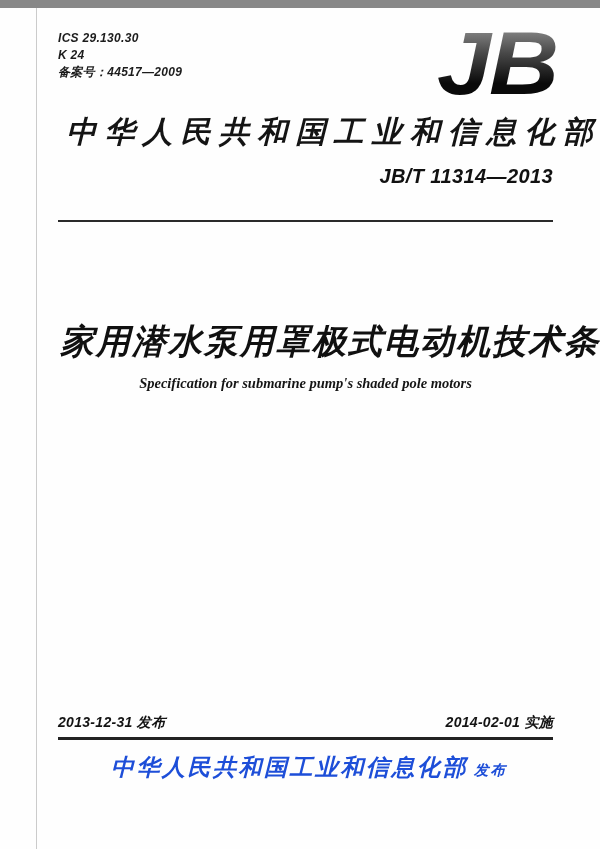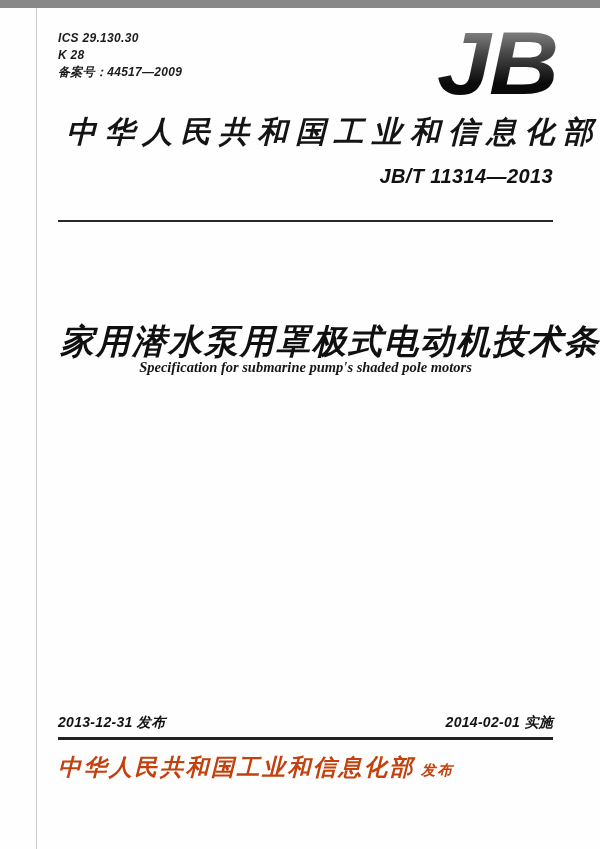--- a/index.html
+++ b/index.html
@@ -59,61 +59,61 @@
 
   .main-title {
     position:absolute; left:0; right:0; top:311px;
     font-size:34px; font-weight:700;
     letter-spacing:2px; text-indent:2px;
     text-align:center; white-space:nowrap;
     color:#101010;
   }
 
   .sub-title {
-    position:absolute; left:0; right:0; top:351px;
+    position:absolute; left:0; right:0; top:367px;
     font-family:"Liberation Serif","DejaVu Serif",serif;
     font-size:14.5px; font-weight:700;
     text-align:center; color:#151515;
   }
 
   .dates-row {
     position:absolute; left:0; right:0; top:706px;
     display:flex; justify-content:space-between; align-items:baseline;
     font-size:14px; font-weight:700; letter-spacing:.3px;
     color:#131313;
   }
   .rule-bottom {
     position:absolute; left:0; right:0; top:729px;
     height:3px; background:#222;
   }
 
   .publisher-row {
-    position:absolute; left:0; right:0; top:744px;
-    white-space:nowrap;
-    color:#c2410c;
+    position:absolute; left:7px; right:0; top:744px;
+    text-align:center; white-space:nowrap;
+    color:#1d4ed8;
   }
   .publisher-name {
     font-size:23px; font-weight:700; letter-spacing:2.5px;
   }
   .publisher-suffix {
     font-size:14.5px; font-weight:700; letter-spacing:2px;
     margin-left:6px;
   }
 </style>
 </head>
 <body>
 
 <div class="page">
   <div class="scan-line"></div>
 
   <div class="content">
 
     <div class="ics-block">
       <div>ICS 29.130.30</div>
-      <div>K 28</div>
+      <div>K 24</div>
       <div>备案号：44517—2009</div>
     </div>
 
     <div class="jb-logo">JB</div>
 
     <div class="std-type">中华人民共和国工业和信息化部</div>
 
     <div class="std-number">JB/T 11314—2013</div>
 
     <div class="rule-top"></div>

